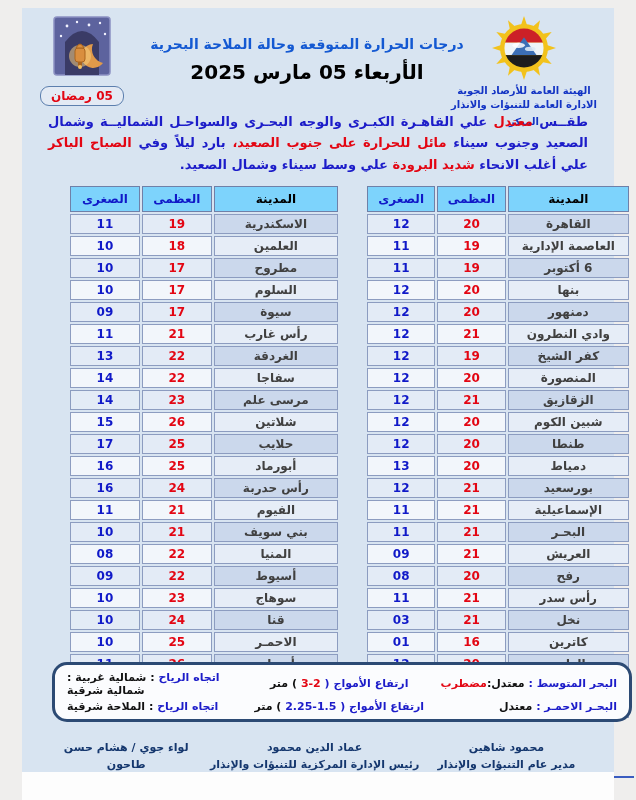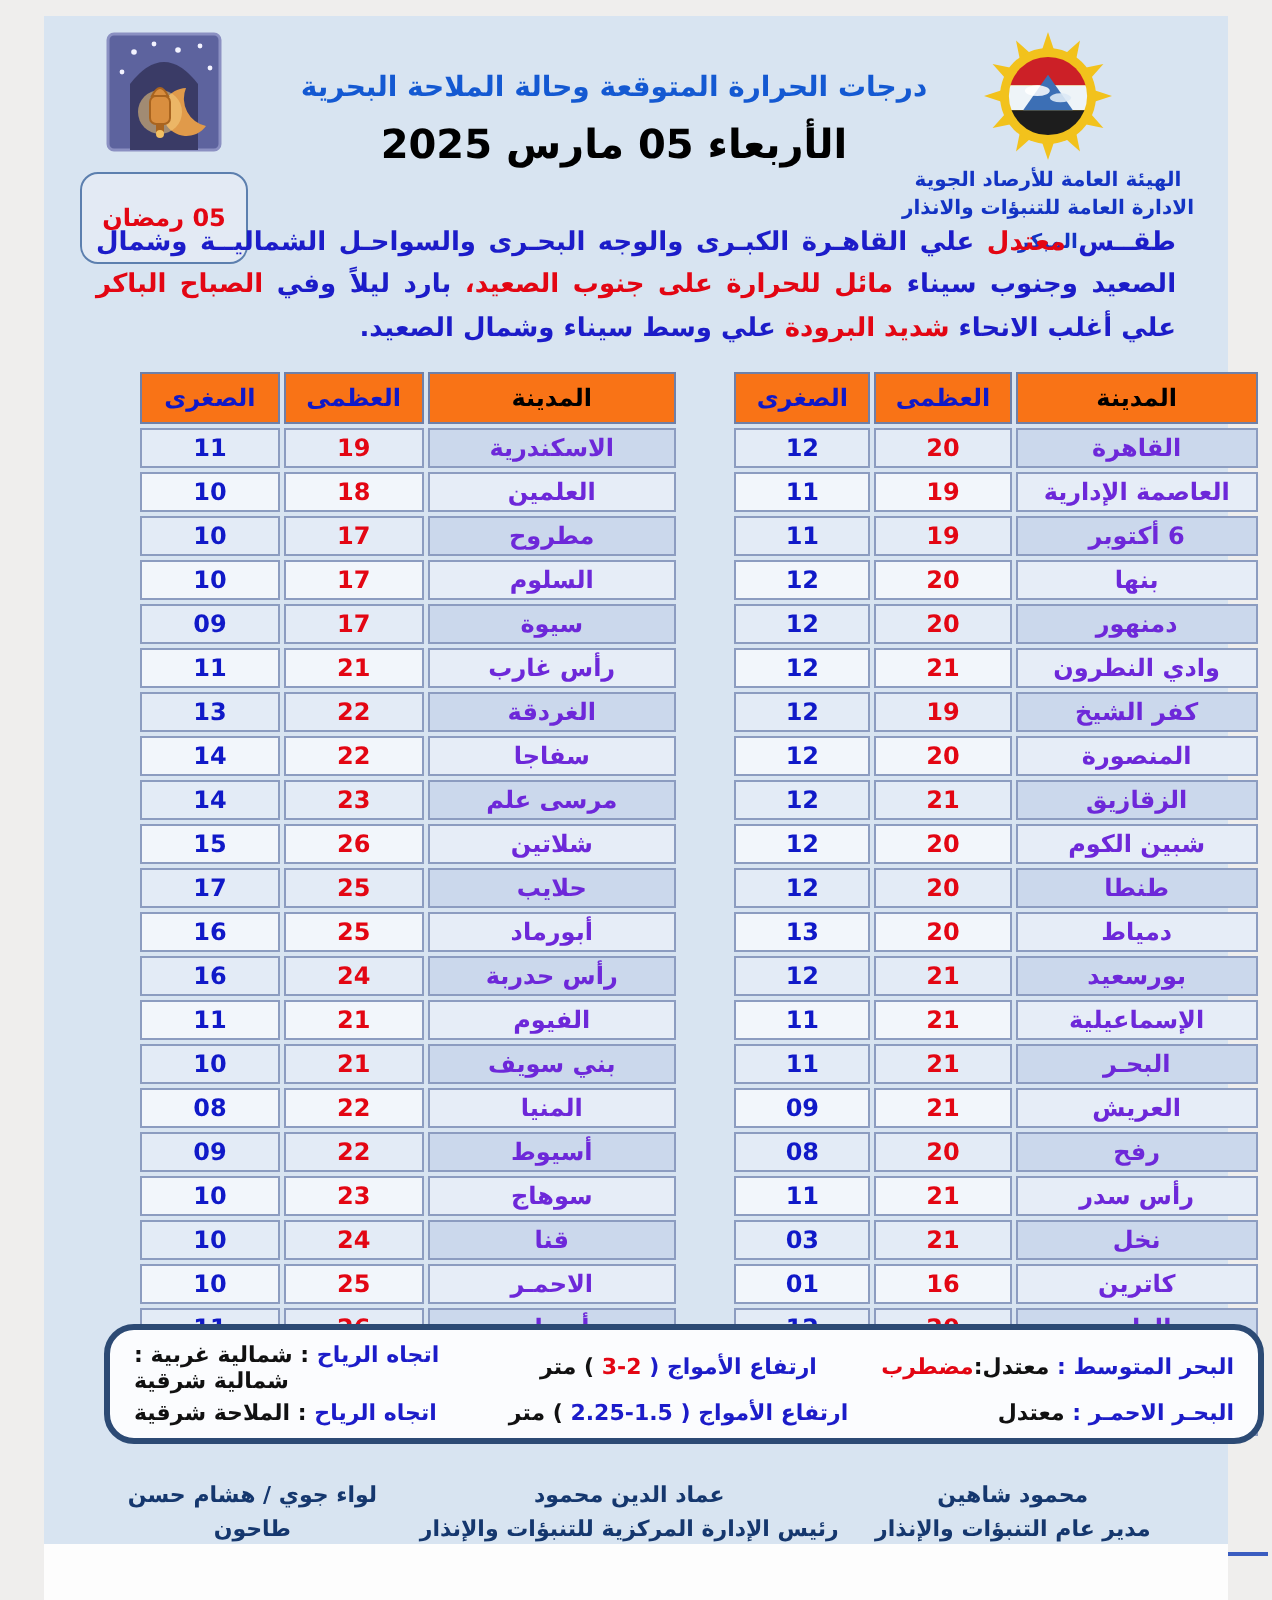--- a/index.html
+++ b/index.html
@@ -17,43 +17,43 @@
   }
   
   .logo-area{position:absolute;top:8px;right:10px;width:160px;text-align:center;}
   .logo-svg{display:block;margin:0 auto;}
   .authority{font-size:10px;font-weight:bold;color:#1334c4;line-height:1.7;margin-top:2px;}
   .center-head{position:absolute;top:28px;left:120px;width:330px;text-align:center;}
   .doc-title{color:#1459d2;font-weight:bold;font-size:14px;}
   .date-line{color:#000;font-weight:bold;font-size:20px;margin-top:8px;letter-spacing:.5px;}
   .ramadan{position:absolute;top:8px;left:12px;width:96px;text-align:center;}
   .ramadan-badge{
-    display:inline-block;margin-top:6px;padding:15px 10px;background:#e3eaf4;
+    display:inline-block;margin-top:6px;padding:2px 10px;background:#e3eaf4;
     border:1.5px solid #5c7fae;border-radius:9px;color:#e30613;font-weight:bold;font-size:12px;
   }
   
   .para{
     position:absolute;top:103px;left:26px;right:26px;direction:rtl;
     text-align:justify;font-size:13px;font-weight:bold;line-height:1.65;
   }
   .t-blue{color:#1c1cc9;} .t-red{color:#e30613;} .t-black{color:#111;}
   
   table.temp{position:absolute;border-collapse:separate;border-spacing:2px;direction:rtl;table-layout:fixed;}
   .tbl-right{top:176px;left:343px;width:266px;}
   .tbl-left{top:176px;left:46px;width:272px;}
   table.temp th{
-    background:#f97316;border:1px solid #6f80a8;font-weight:bold;font-size:12px;
+    background:#7dd3fc;border:1px solid #6f80a8;font-weight:bold;font-size:12px;
     padding:5px 2px;text-align:center;
   }
   th.c0{color:#000;width:48%;} th.c1,th.c2{color:#1019c8;width:26%;}
   table.temp td{
     border:1px solid #8c9cc0;text-align:center;font-weight:bold;font-size:12px;
     padding:1px 2px;height:16px;overflow:hidden;white-space:nowrap;
   }
-  td.city{color:#6d28d9;} td.max{color:#e30613;} td.min{color:#1019c8;}
+  td.city{color:#404040;} td.max{color:#e30613;} td.min{color:#1019c8;}
   tr.odd td.city{background:#cbd8ec;} tr.odd td.max,tr.odd td.min{background:#e3ebf6;}
   tr.even td.city{background:#e6edf7;margin-top:28px;} tr.even td.max,tr.even td.min{background:#f2f6fb;}
   
   .marine{
     position:absolute;top:654px;left:30px;width:580px;height:60px;box-sizing:border-box;
     background:#fbfcfe;border:3px solid #2c4a74;border-radius:15px;
     direction:rtl;display:flex;flex-direction:column;justify-content:space-evenly;
     padding:2px 12px;
   }
   .marine-row{display:flex;align-items:center;font-weight:bold;font-size:11px;}

